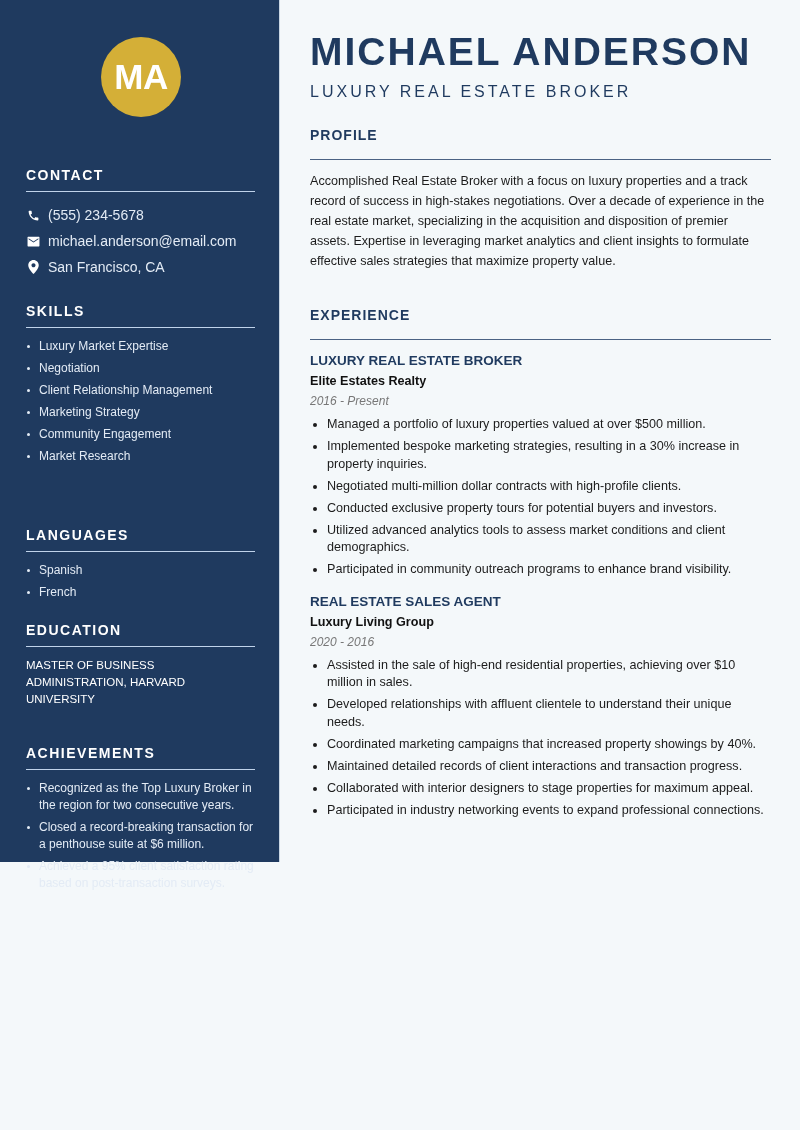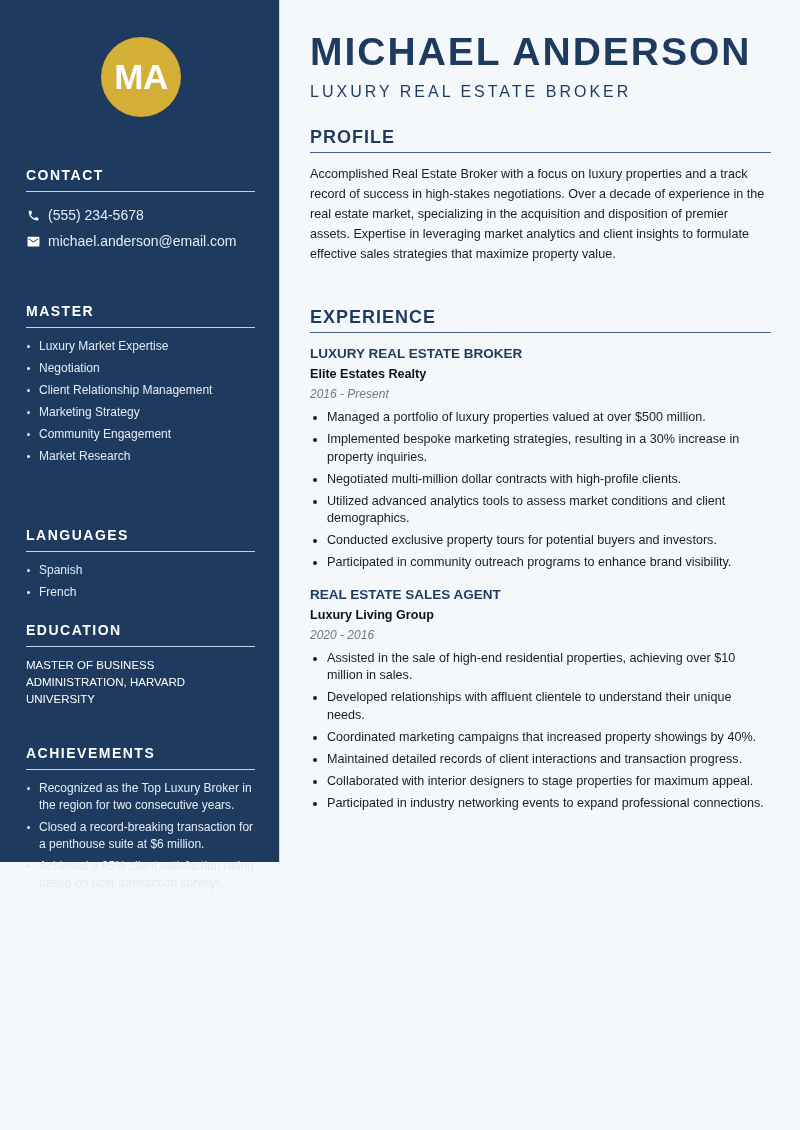--- a/index.html
+++ b/index.html
@@ -62,23 +62,23 @@
       font-weight: bold; font-size: 39px; letter-spacing: 2px;
       color: #1f3a5f; white-space: nowrap;
     }
     .title {
       position: absolute; top: 83px; left: 0;
       font-size: 16px; letter-spacing: 3px; color: #1f3a5f;
       white-space: nowrap;
     }
     .main-section { position: absolute; left: 0; width: 461px; }
     .main-heading {
-      font-weight: bold; font-size: 18px; letter-spacing: 1px;
+      font-weight: bold; font-size: 14px; letter-spacing: 1px;
       color: #1f3a5f;
-      padding-bottom: 4px;
+      padding-bottom: 16px;
       border-bottom: 1.5px solid #4a6283;
       margin-bottom: 11px;
     }
     .profile-text {
       font-size: 12.6px; line-height: 20px; color: #1c1c1c;
     }
     .job-title {
       font-weight: bold; font-size: 13.5px; color: #1f3a5f;
       margin-bottom: 6px;
     }
@@ -120,24 +120,32 @@
       <span>(555) 234-5678</span>
     </div>
     <div class="contact-row">
       <span class="ic">
         <svg width="13" height="11" viewBox="0 0 24 20">
             <path fill="#ffffff" d="M2 1h20c.6 0 1 .4 1 1v16c0 .6-.4 1-1 1H2c-.6 0-1-.4-1-1V2c0-.6.4-1 1-1zm10 9L3 4v2l9 6 9-6V4l-9 6z"></path>
           </svg>
       </span>
       <span>michael.anderson@email.com</span>
     </div>
+    <div class="contact-row">
+      <span class="ic">
+        <svg width="11" height="14" viewBox="0 0 18 24">
+            <path fill="#ffffff" d="M9 0C4 0 0 4 0 9c0 6.5 9 15 9 15s9-8.5 9-15c0-5-4-9-9-9zm0 12.5c-1.9 0-3.5-1.6-3.5-3.5S7.1 5.5 9 5.5s3.5 1.6 3.5 3.5-1.6 3.5-3.5 3.5z"></path>
+          </svg>
+      </span>
+      <span>San Francisco, CA</span>
+    </div>
   </section>
 
   <section class="side-section" style="top:303px;">
-    <h2 class="side-heading">MASTER</h2>
+    <h2 class="side-heading">SKILLS</h2>
     <ul class="side-list">
       <li>Luxury Market Expertise</li>
       <li>Negotiation</li>
       <li>Client Relationship Management</li>
       <li>Marketing Strategy</li>
       <li>Community Engagement</li>
       <li>Market Research</li>
     </ul>
   </section>
 
@@ -177,22 +185,22 @@
     <h2 class="main-heading">EXPERIENCE</h2>
 
     <div style="margin-top:13px;">
       <div class="job-title">LUXURY REAL ESTATE BROKER</div>
       <div class="company">Elite Estates Realty</div>
       <div class="dates">2016 - Present</div>
       <ul class="bullets">
         <li>Managed a portfolio of luxury properties valued at over $500 million.</li>
         <li>Implemented bespoke marketing strategies, resulting in a 30% increase in property inquiries.</li>
         <li>Negotiated multi-million dollar contracts with high-profile clients.</li>
+        <li>Conducted exclusive property tours for potential buyers and investors.</li>
         <li>Utilized advanced analytics tools to assess market conditions and client demographics.</li>
-        <li>Conducted exclusive property tours for potential buyers and investors.</li>
         <li>Participated in community outreach programs to enhance brand visibility.</li>
       </ul>
     </div>
 
     <div style="margin-top:15px;">
       <div class="job-title">REAL ESTATE SALES AGENT</div>
       <div class="company">Luxury Living Group</div>
       <div class="dates">2020 - 2016</div>
       <ul class="bullets">
         <li>Assisted in the sale of high-end residential properties, achieving over $10 million in sales.</li>

